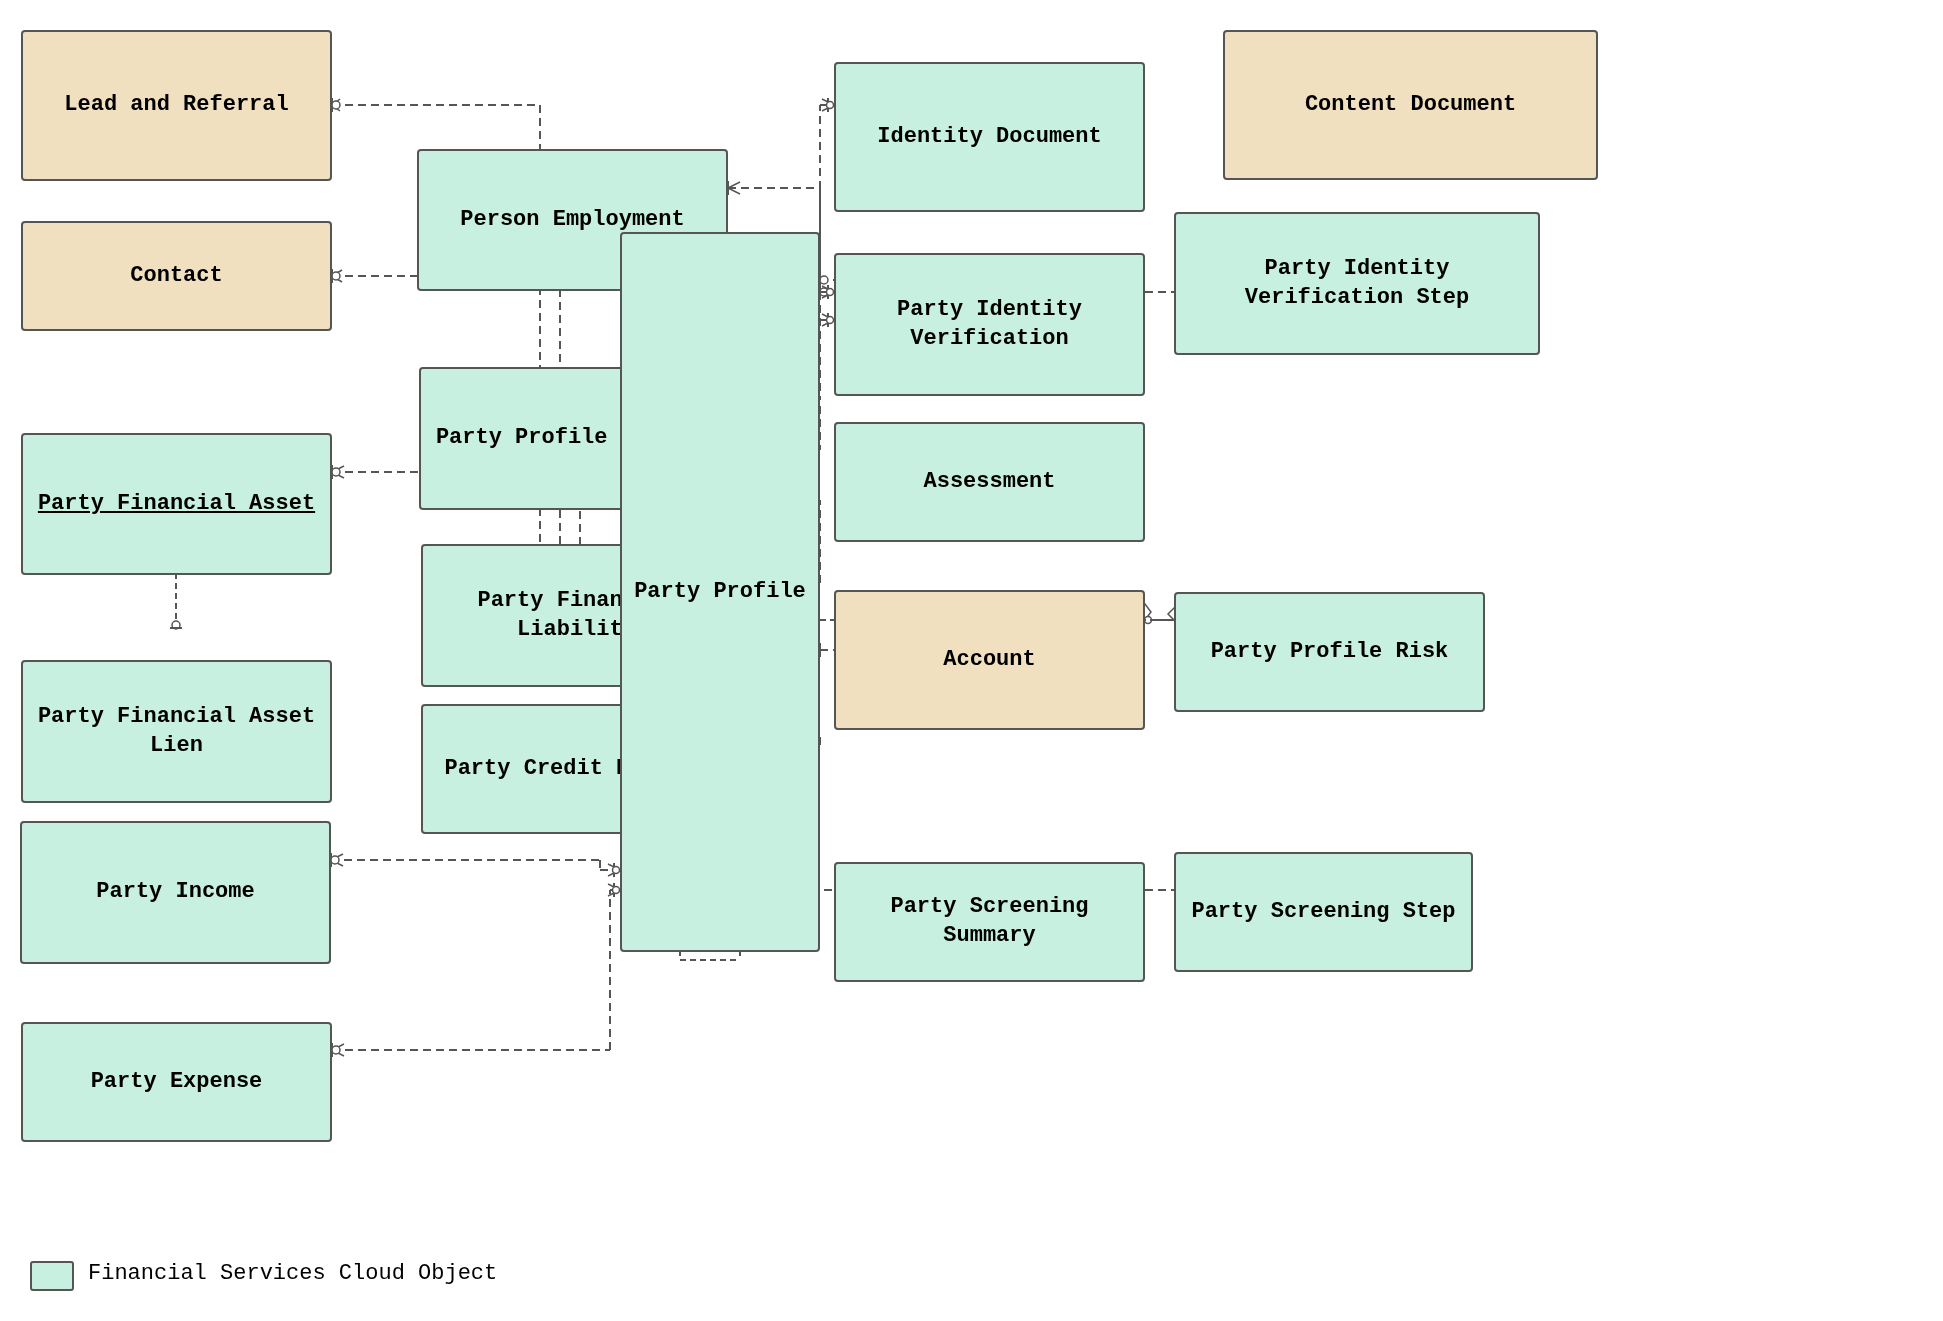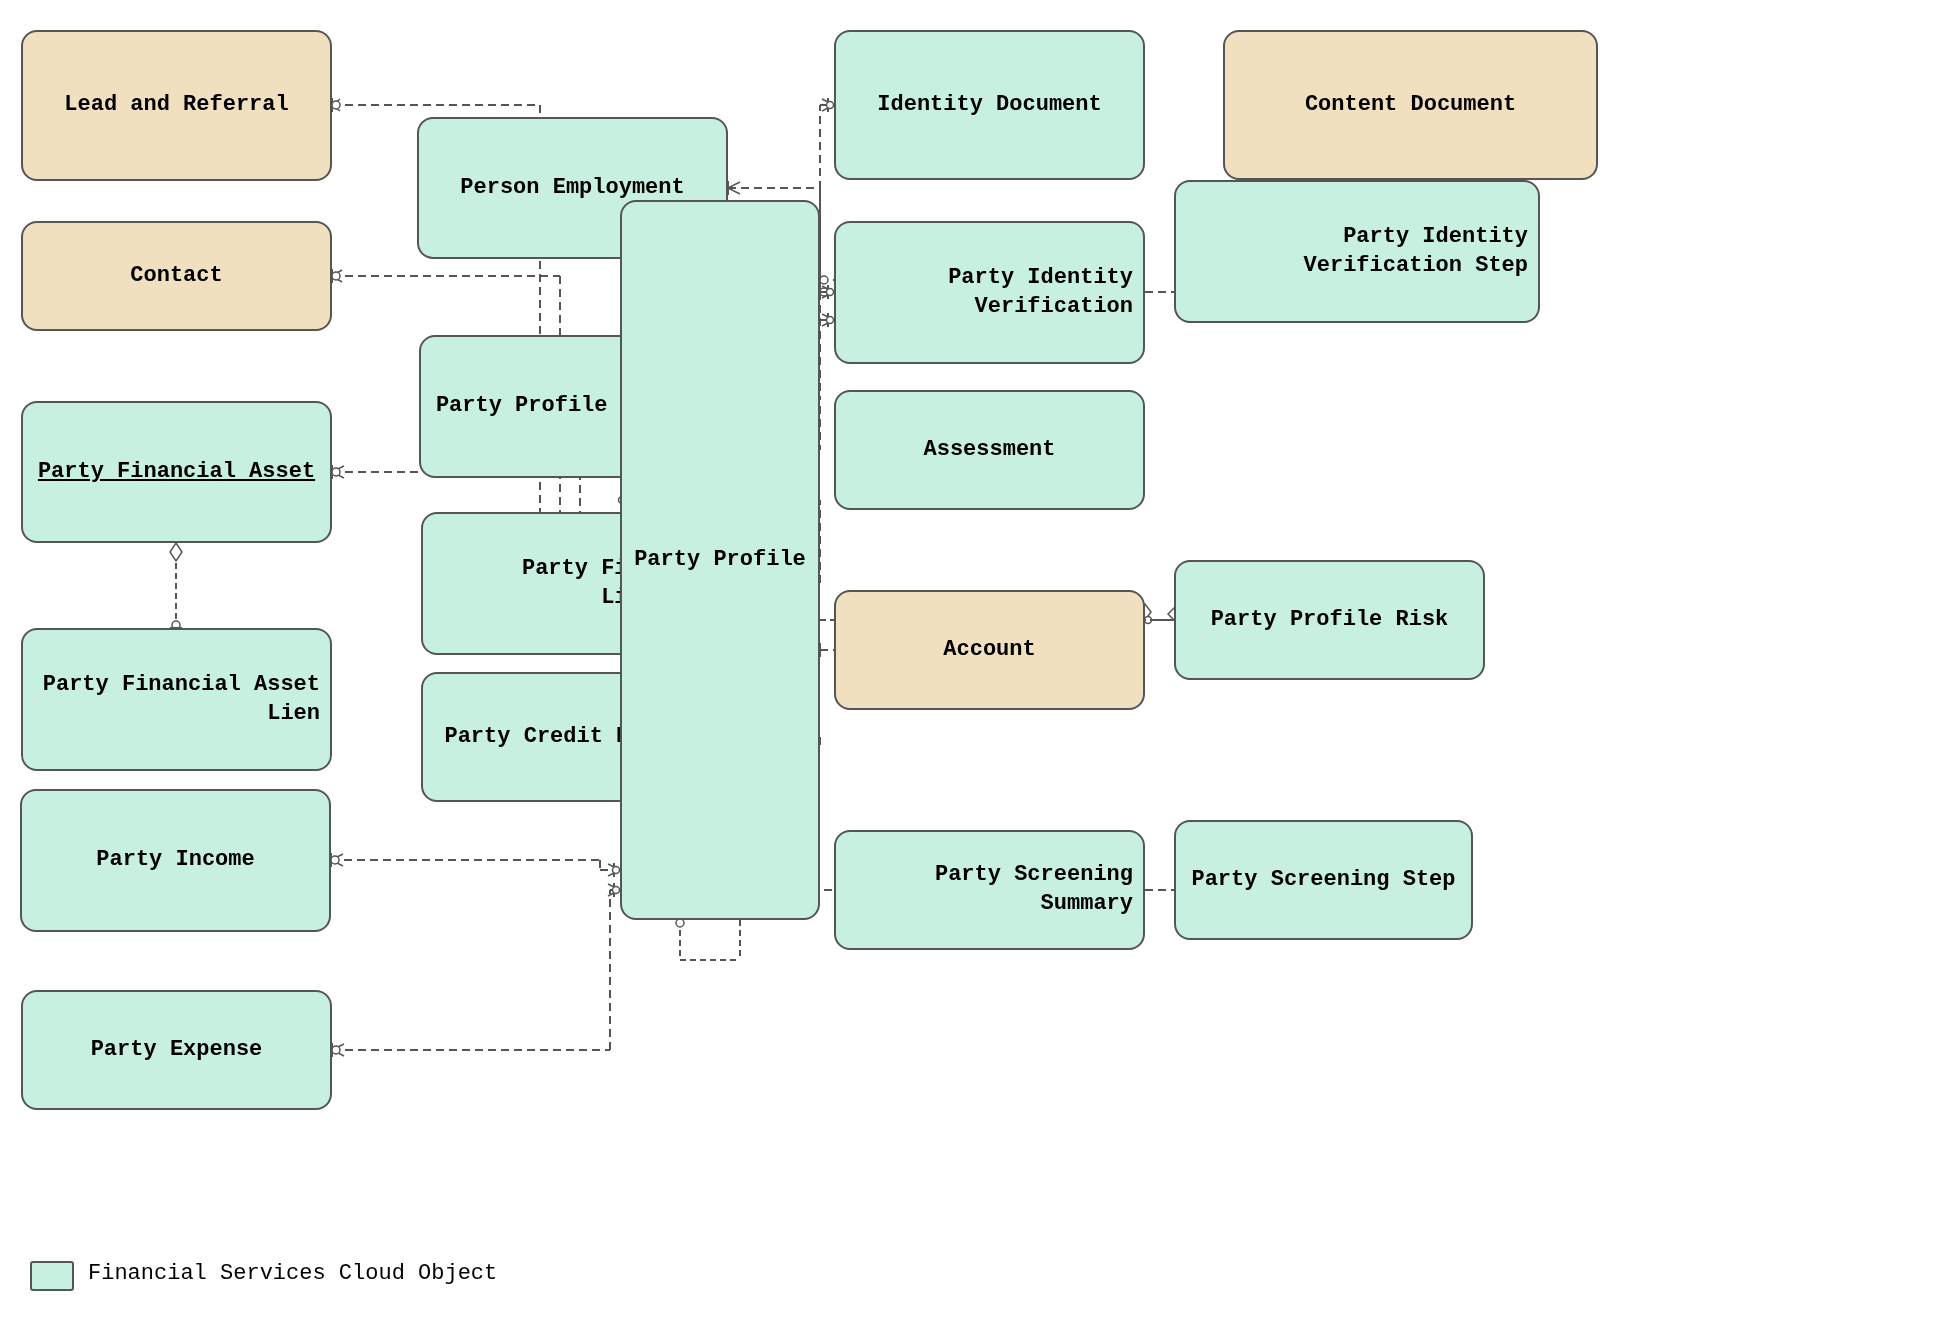--- a/index.html
+++ b/index.html
@@ -12,32 +12,33 @@
       overflow: hidden;
     }
     .diagram-container {
       position: relative;
       width: 1943px;
       height: 1250px;
     }
     .node {
       position: absolute;
       border: 2px solid #555;
-      border-radius: 16px;
+      border-radius: 4px;
       display: flex;
       align-items: center;
       justify-content: center;
-      text-align: right;
+      text-align: center;
       font-weight: bold;
       font-size: 22px;
       line-height: 1.3;
       padding: 10px;
     }
     .node-fsc {
       background-color: #c8f0e0;
+      margin-top: 32px;
     }
     .node-sfdc {
       background-color: #f0e0c0;
     }
     
     .connector-svg {
       position: absolute;
       top: 0; left: 0;
       width: 1943px;
       height: 1250px;
@@ -303,21 +304,21 @@
       <div class="node node-fsc" style="left: 834px; top: 30px; width: 311px; height: 150px;">Identity
 Document</div>
       <div class="node node-sfdc" style="left: 1223px; top: 30px; width: 375px; height: 150px;">Content
 Document</div>
       <div class="node node-fsc" style="left: 834px; top: 221px; width: 311px; height: 143px;">Party Identity
 Verification</div>
       <div class="node node-fsc" style="left: 1174px; top: 180px; width: 366px; height: 143px;">Party Identity
 Verification
 Step</div>
       <div class="node node-fsc" style="left: 834px; top: 390px; width: 311px; height: 120px;">Assessment</div>
-      <div class="node node-sfdc" style="left: 834px; top: 590px; width: 311px; height: 120px;">Account</div>
+      <div class="node node-sfdc" style="left: 834px; top: 590px; width: 311px; height: 140px;">Account</div>
       <div class="node node-fsc" style="left: 1174px; top: 560px; width: 311px; height: 120px; font-family: Liberation Mono, monospace;">Party Profile
 Risk</div>
       <div class="node node-fsc" style="left: 834px; top: 830px; width: 311px; height: 120px;">Party Screening
 Summary</div>
       <div class="node node-fsc" style="left: 1174px; top: 820px; width: 299px; height: 120px;">Party Screening
 Step</div>
     </div>
 </div>
 
 <div class="legend">

